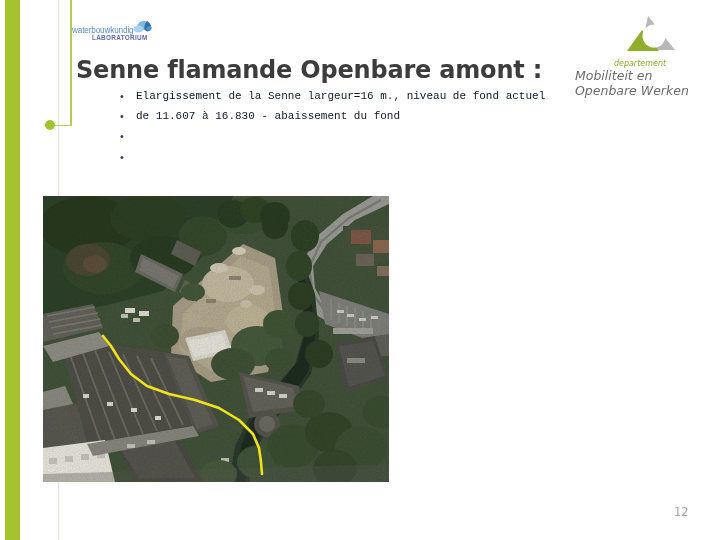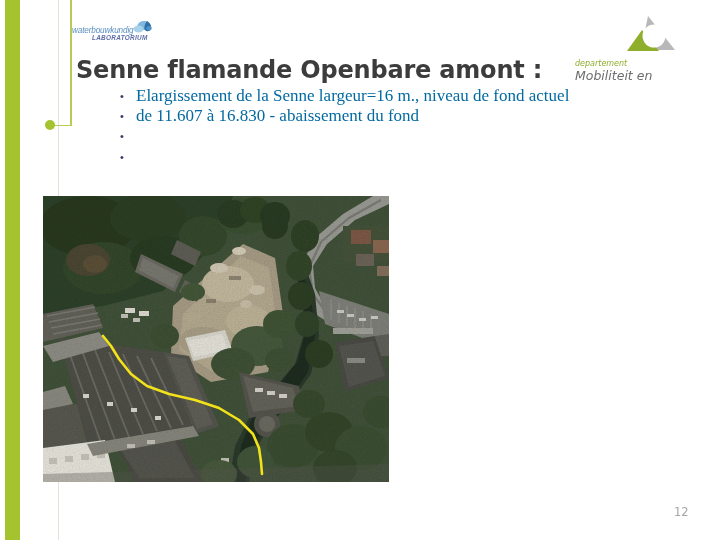--- a/index.html
+++ b/index.html
@@ -63,21 +63,20 @@
     background: #A5C32E;
   }
 
   
   .wl-logo {
     position: absolute;
     left: 72px;
     top: 18px;
     width: 90px;
     height: 30px;
-    font-style: italic;
   }
   .wl-text1 {
     position: absolute;
     left: 0px;
     top: 8px;
     font-size: 8.2px;
     letter-spacing: -0.15px;
     color: #5A8FBF;
     font-family: "Liberation Sans", sans-serif;
     white-space: nowrap;
@@ -114,20 +113,21 @@
     left: 46px;
     top: 0px;
     width: 56px;
     height: 48px;
   }
   .mow-dept {
     position: absolute;
     left: 0;
     top: 45px;
     width: 130px;
+    text-align: center;
     font-size: 8px;
     font-style: italic;
     color: #8FAE2C;
     font-family: "DejaVu Sans", sans-serif;
     white-space: nowrap;
   }
   .mow-l1, .mow-l2 {
     position: absolute;
     left: 0;
     width: 130px;
@@ -167,24 +167,24 @@
   }
   .bullet-mark {
     width: 16px;
     flex: 0 0 16px;
     color: #3B3368;
     font-size: 11px;
     line-height: 20px;
     text-align: left;
   }
   .bullet-text {
-    font-size: 17px;
+    font-size: 11px;
     line-height: 20px;
-    color: #0369a1;
-    font-family: Liberation Serif, serif;
+    color: #0f172a;
+    font-family: Liberation Mono, monospace;
     white-space: nowrap;
   }
   .bullet-text.underline {
     text-decoration: underline;
     text-underline-offset: 2px;
   }
 
   
   .photo {
     position: absolute;
@@ -245,20 +245,21 @@
           </mask>
         </defs>
         <g mask="url(#holeMask)">
           <path d="M27 2 L54 36 L20 36 Z" fill="#B8B8B8"></path>
           <path d="M21 16 L38 37 L6 37 Z" fill="#8FAE2C"></path>
         </g>
       </svg>
     </div>
     <div class="mow-dept">departement</div>
     <div class="mow-l1">Mobiliteit en</div>
+    <div class="mow-l2">Openbare Werken</div>
   </div>
 
   <div class="title">Senne flamande Openbare amont :</div>
 
   <div class="bullets">
     <div class="bullet-row">
       <span class="bullet-mark">•</span>
       <span class="bullet-text">Elargissement de la Senne largeur=16 m., niveau de fond actuel</span>
     </div>
     <div class="bullet-row">

